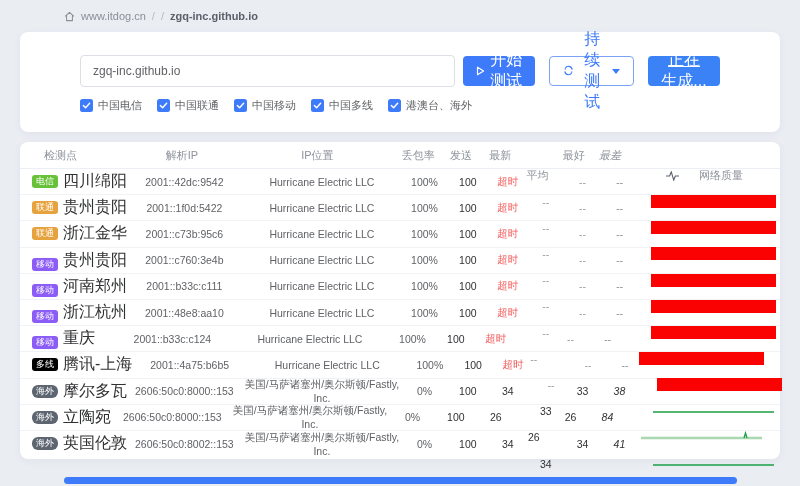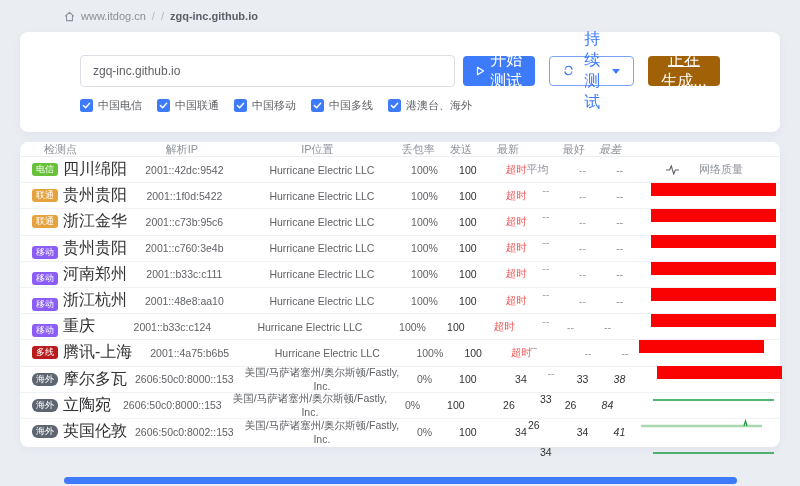--- a/index.html
+++ b/index.html
@@ -22,57 +22,57 @@
   .search-card { padding:23px 60px 19px 60px; }
   .search-row { display:flex; align-items:center; }
   .host-input { flex:0 0 375px; height:32px; border:1px solid #dcdfe6;
     border-radius:4px; padding:0 12px; font-size:12px; color:#606266;
     font-family:"Liberation Sans","DejaVu Sans",sans-serif; outline:none; }
   .btn { height:30px; border-radius:4px; font-size:16px; border:none;
     cursor:pointer; display:inline-flex; align-items:center; justify-content:center;
     gap:5px; padding:0 13px; font-family:"Liberation Sans","DejaVu Sans",sans-serif; }
   .btn-primary { background:#3e7bfa; color:#fff; margin-left:8px; }
   .btn-outline { background:#fff; color:#3e7bfa; border:1px solid #7aa3f8; margin-left:14px; }
-  .btn-warning { background:#a16207; color:#fff; margin-left:14px; cursor:default;text-decoration:underline; }
+  .btn-warning { background:#3b82f6; color:#fff; margin-left:14px; cursor:default;text-decoration:underline; }
   .caret { width:0; height:0; border-left:4px solid transparent;
     border-right:4px solid transparent; border-top:5px solid #3e7bfa; margin-left:2px; }
 
   .filters-row { display:flex; align-items:center; gap:15px; margin-top:11px;text-align:right; }
   .filter { display:flex; align-items:center; gap:5px; cursor:pointer; }
   .checkbox { width:13px; height:13px; background:#3e7bfa; border-radius:2.5px;
     display:inline-flex; align-items:center; justify-content:center; }
   .filter-label { font-size:11px; color:#606266; }
 
   
   .table-card { padding:0 0 2px 0; }
-  .t-header { display:flex; align-items:center; height:15px;
+  .t-header { display:flex; align-items:center; height:27px;
     border-bottom:1px solid #ebeef5; font-size:11px; color:#8e929b;padding-left:12px; }
   .t-row { display:flex; align-items:center; height:26.2px;
     border-bottom:1px solid #f0f2f5; font-size:10.5px; color:#606266; }
   .t-row:last-child { border-bottom:none; }
 
   .col-node    { flex:0 0 12.5%; padding-left:12px; display:flex; align-items:center; gap:5px; text-align:left; }
   .col-ip      { flex:0 0 15.1%; text-align:center; }
   .col-loc     { flex:0 0 21.1%; text-align:center; }
   .col-loss    { flex:0 0 5.9%;  text-align:center; }
   .col-sent    { flex:0 0 5.5%;  text-align:center; }
-  .col-latest  { flex:0 0 5%;    text-align:right; }
+  .col-latest  { flex:0 0 5%;    text-align:center; }
   .col-avg     { flex:0 0 5%;    text-align:center;margin-top:40px; }
   .col-best    { flex:0 0 4.7%;  text-align:center; }
   .col-worst   { flex:0 0 5%;    text-align:center;font-style:italic; }
   .col-quality { flex:1 1 auto;  display:flex; align-items:flex-end;
     justify-content:center; gap:20px;margin-top:40px; }
   .t-row .col-quality { justify-content:flex-start; padding-left:13px; }
 
   .badge { font-size:9px; color:#fff; border-radius:3px; padding:2px 4px;
     line-height:1; white-space:nowrap; }
   .badge-telecom  { background:#67c23a; }
   .badge-unicom   { background:#e6a23c; }
   .badge-mobile   { background:#8b5cf6;margin-top:8px; }
-  .badge-multi    { background:#b91c1c; }
+  .badge-multi    { background:#000000; }
   .badge-overseas { background:#5c6570;border-radius:6px; }
   .node-name { color:#303133; font-size:16px; white-space:nowrap; }
 
   .val { color:#303133; }
   .timeout { color:#f45b5b; }
   .muted { color:#9a9ea6; }
 
   .red-bar { width:125px; height:13px; background:#fb0202; }
   .spark svg { display:block; }
 

